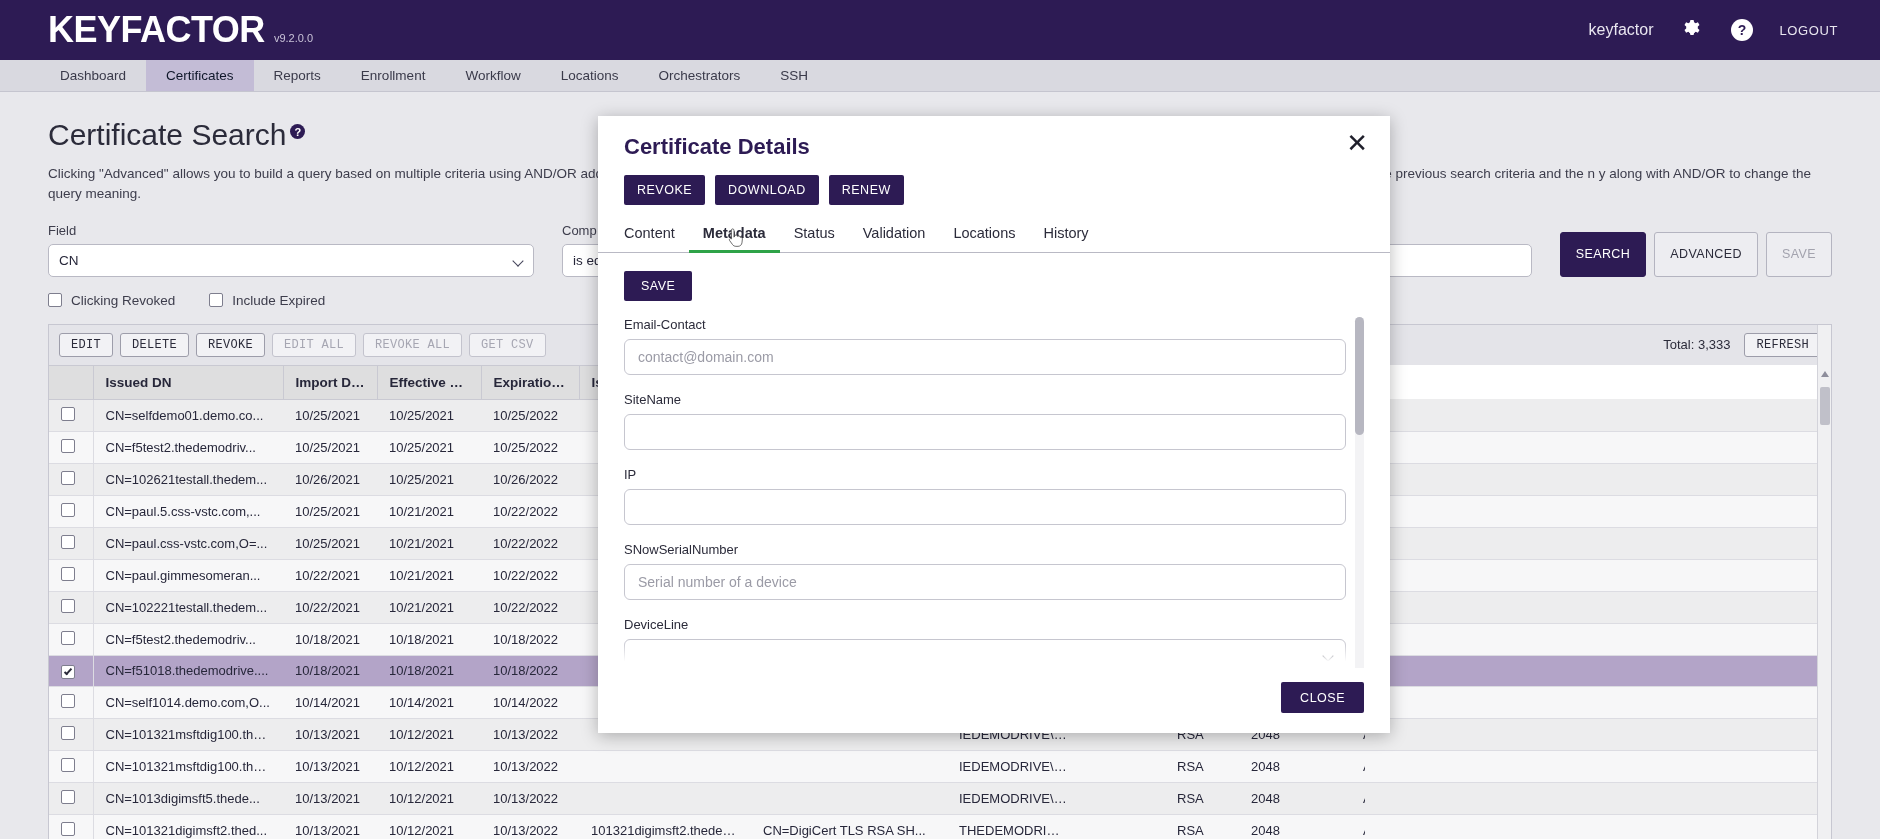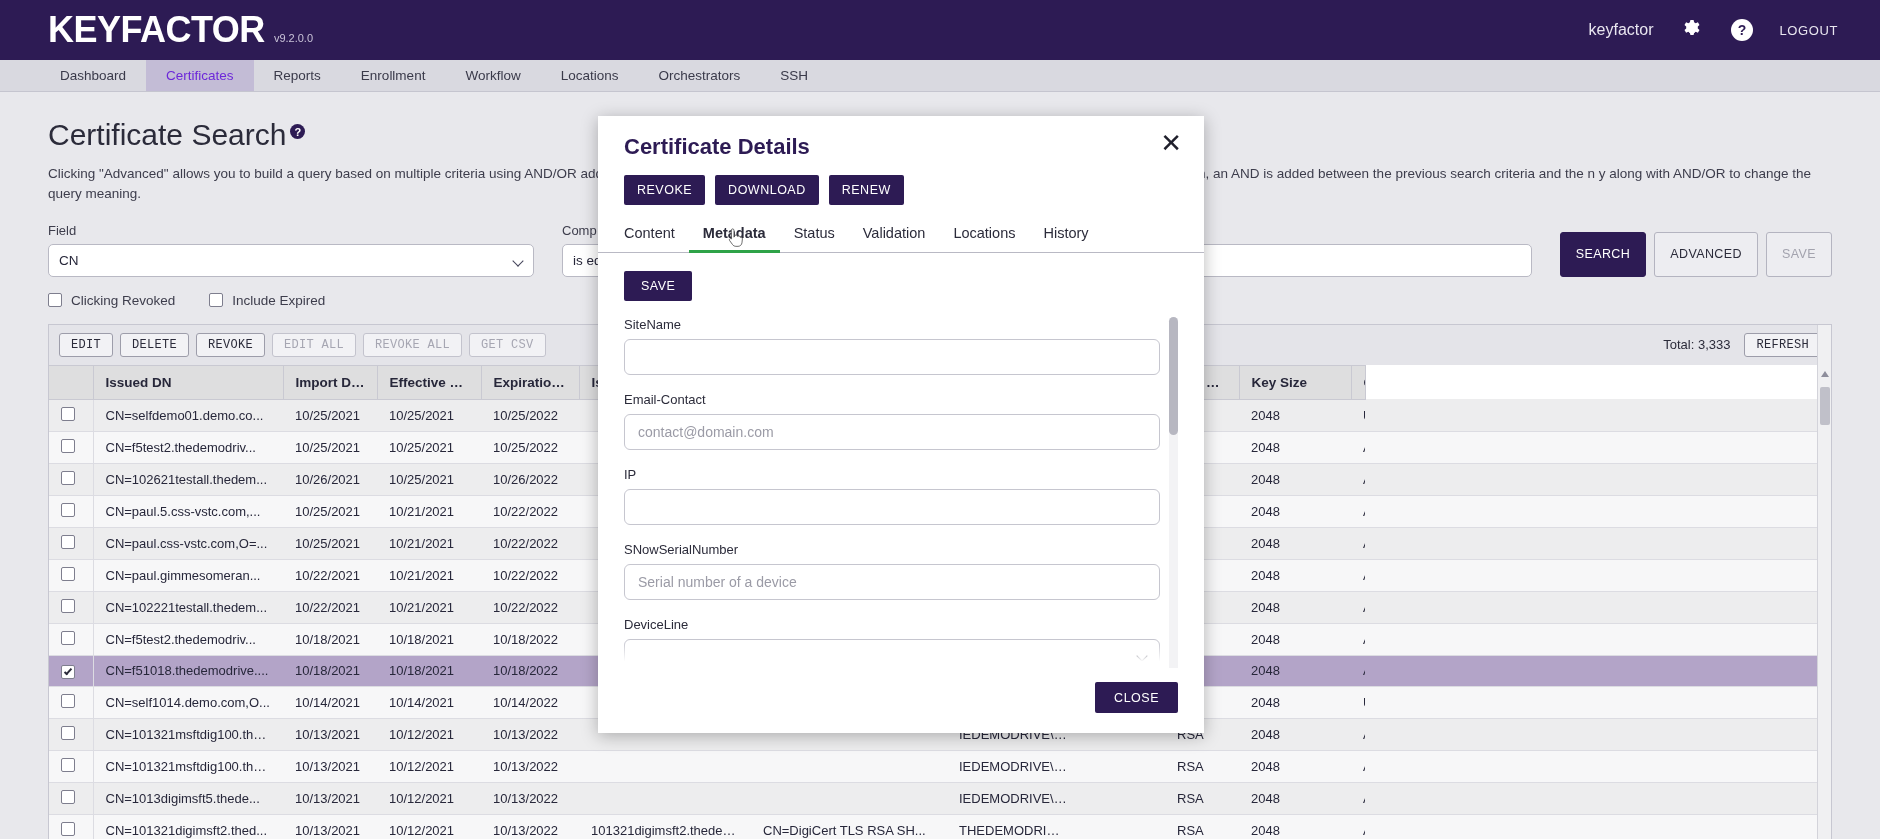--- a/index.html
+++ b/index.html
@@ -32,21 +32,21 @@
   
   .nav {
     height: 32px; background: #d9d9e0; display: flex;
     align-items: stretch; padding-left: 40px;
     border-bottom: 1px solid #c5c5cf;
   }
   .nav-item {
     padding: 0 20px; display: flex; align-items: center;
     font-size: 13.5px; color: #3a3a4a; cursor: pointer;
   }
-  .nav-item.active { background: #c3bcd6; color: #6d28d9; }
+  .nav-item.active { background: #c3bcd6; color: #0f172a; }
 
   
   .page { padding: 26px 48px 0 48px; position: relative; }
   .page-title-row { display: flex; align-items: flex-start; gap: 4px; }
   h1.page-title {
     font-size: 30px; font-weight: normal; color: #2b2b3a;
   }
   .help-badge {
     width: 15px; height: 15px; border-radius: 50%;
     background: #2d1b54; color: #fff; font-size: 11px; font-weight: bold;
@@ -141,21 +141,21 @@
     background: #c0c0c9; border-radius: 2px;
   }
   .rail-arrow {
     position: absolute; left: 3px; top: 46px; width: 0; height: 0;
     border-left: 4px solid transparent; border-right: 4px solid transparent;
     border-bottom: 6px solid #8e8e9c;
   }
 
   
   .modal {
-    position: absolute; left: 598px; top: 116px; width: 606px; height: 617px;
+    position: absolute; left: 598px; top: 116px; width: 792px; height: 617px;
     background: #fff; box-shadow: 0 3px 16px rgba(0,0,0,0.28);
     display: flex; flex-direction: column; z-index: 40;
   }
   .modal-head { padding: 18px 26px 0 26px; position: relative; }
   .modal-title { font-size: 22px; color: #2d1b54; font-weight: bold; }
   .modal-close {
     position: absolute; right: 22px; top: 14px; font-size: 26px;
     color: #1f1f2b; cursor: pointer; line-height: 1; font-weight: 300;
   }
   .modal-actions { display: flex; gap: 10px; margin-top: 15px; }
@@ -595,22 +595,22 @@
 
   <div class="modal-body">
     <div class="save-row">
       <button class="mbtn save">SAVE</button>
     </div>
     <div class="form-scroll" id="metaform">
       <div class="form-rail">
         <div class="form-thumb"></div>
 
       </div>
-    <div class="field"><div class="field-label">SiteName</div><input class="field-input" placeholder="" style=""></div>
-        <div class="field"><div class="field-label">Email-Contact</div><input class="field-input" placeholder="contact@domain.com" style=""></div>
+    <div class="field"><div class="field-label">Email-Contact</div><input class="field-input" placeholder="contact@domain.com" style=""></div>
+        <div class="field"><div class="field-label">SiteName</div><input class="field-input" placeholder="" style=""></div>
         <div class="field"><div class="field-label">IP</div><input class="field-input" placeholder="" style=""></div>
         <div class="field"><div class="field-label">SNowSerialNumber</div><input class="field-input" placeholder="Serial number of a device" style=""></div>
         <div class="field">
           <div class="field-label">DeviceLine</div>
           <div class="fsel-wrap"><input class="field-select" readonly="" style=""></div>
         </div>
       </div>
     <div class="fade-bottom"></div>
   </div>
 

